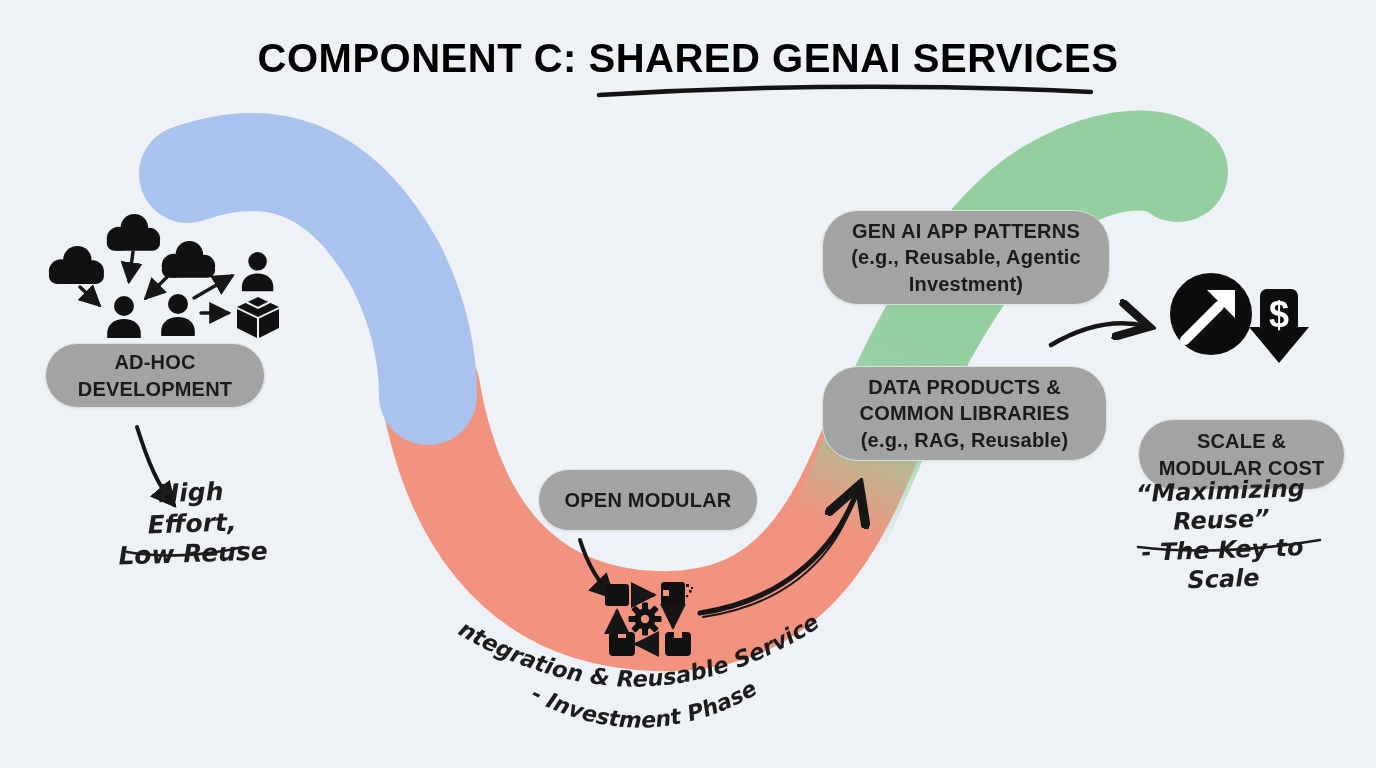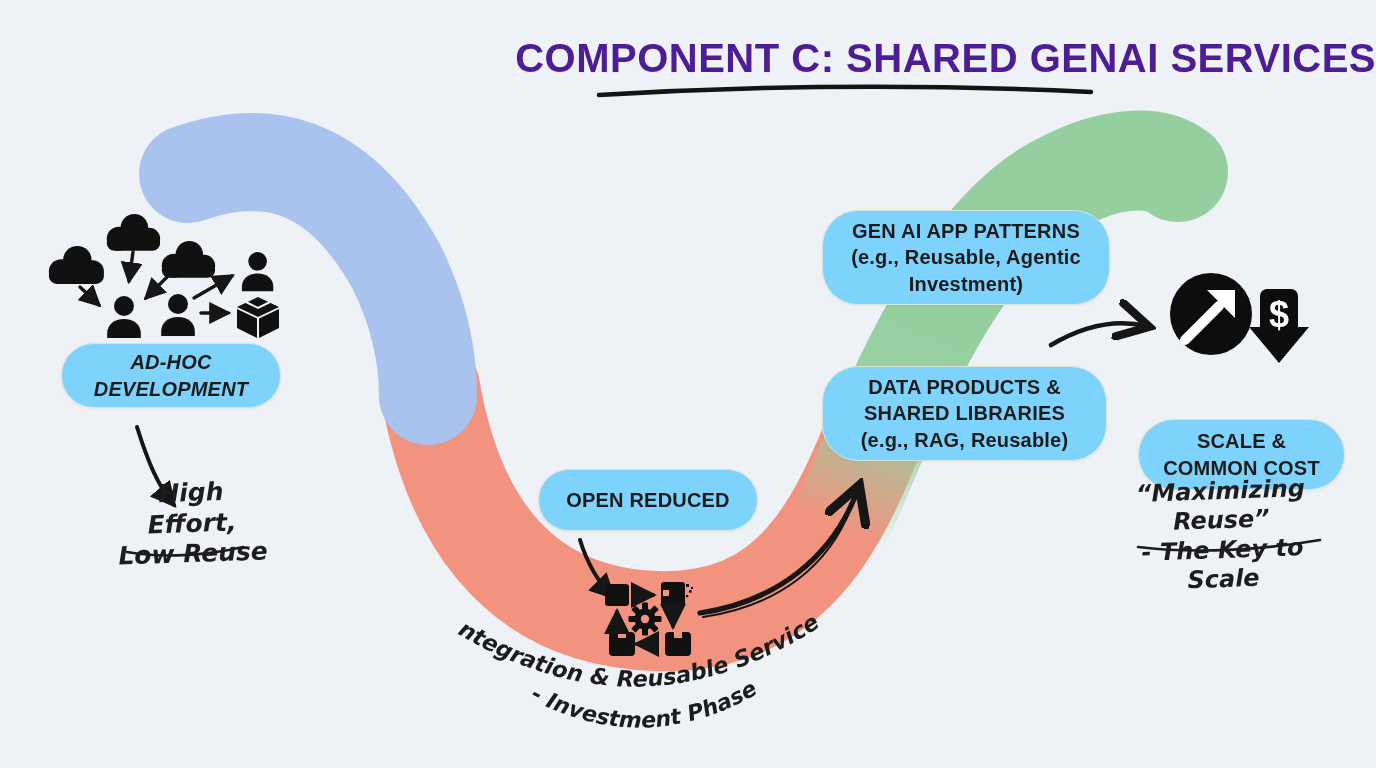--- a/index.html
+++ b/index.html
@@ -4,25 +4,25 @@
 <style>
   html,body{margin:0;padding:0;}
   .canvas{
     position:relative; width:1376px; height:768px;
     background:#eef1f5; overflow:hidden;
     font-family:"Liberation Sans",sans-serif; color:#161616;
   }
   .layer{position:absolute;left:0;top:0;}
   .title{
     position:absolute; top:36px; left:0; width:100%;
-    text-align:right; font-size:40px; font-weight:800;
-    letter-spacing:.5px; color:#4c1d95;
+    text-align:center; font-size:40px; font-weight:800;
+    letter-spacing:.5px; color:#000000;
   }
   .pill{
-    position:absolute; background:#7dd3fc;
+    position:absolute; background:#a3a3a3;
     border:1.5px solid #dde4e0; border-radius:36px;
     display:flex; flex-direction:column; justify-content:center; align-items:center;
     text-align:center; font-weight:700; color:#1b1b1b;
     font-size:20px; letter-spacing:.2px; line-height:1.32;
     box-shadow:0 1px 3px rgba(40,60,50,.06);
   }
   .pill.green-edge{border-color:#d9e6da;}
   .hand{
     font-family:"DejaVu Sans",sans-serif; font-style:italic; font-weight:600;
     color:#1d1d1d;
@@ -158,49 +158,49 @@
     <text class="handsvg" font-size="22">
       <textPath href="#arc2" startOffset="50%" text-anchor="middle">- Investment Phase</textPath>
     </text>
 
     <path d="M 127,552 C 160,558 205,556 243,547" fill="none" stroke="#1c1c1c" stroke-width="2.6" stroke-linecap="round"></path>
     <path d="M 1138,547 C 1195,554 1262,550 1320,540" fill="none" stroke="#1c1c1c" stroke-width="2.6" stroke-linecap="round"></path>
   </svg>
 
   <div class="title">COMPONENT C: SHARED GENAI SERVICES</div>
 
-  <div class="pill" style="left:61px; top:343px; width:218px; height:63px;font-style:italic;">
+  <div class="pill" style="left:45px; top:343px; width:218px; height:63px;">
     <div>AD-HOC</div>
     <div>DEVELOPMENT</div>
   </div>
 
   <div class="note hand note-adhoc">
     <div>High Effort,</div>
     <div>Low Reuse</div>
   </div>
 
   <div class="pill" style="left:538px; top:469px; width:218px; height:60px;">
-    <div>OPEN REDUCED</div>
+    <div>OPEN MODULAR</div>
   </div>
 
   <div class="pill green-edge" style="left:822px; top:210px; width:286px; height:93px;">
     <div>GEN AI APP PATTERNS</div>
     <div>(e.g., Reusable, Agentic</div>
     <div>Investment)</div>
   </div>
 
   <div class="pill green-edge" style="left:822px; top:366px; width:283px; height:93px;">
     <div>DATA PRODUCTS &amp;</div>
-    <div>SHARED LIBRARIES</div>
+    <div>COMMON LIBRARIES</div>
     <div>(e.g., RAG, Reusable)</div>
   </div>
 
   <div class="pill" style="left:1138px; top:386px; width:205px; height:69px;margin-top:33px;">
     <div>SCALE &amp;</div>
-    <div>COMMON COST</div>
+    <div>MODULAR COST</div>
   </div>
 
   <div class="note hand note-scale">
     <div>“Maximizing Reuse”</div>
     <div>- The Key to Scale</div>
   </div>
 
 </div>
 
 </body></html>

